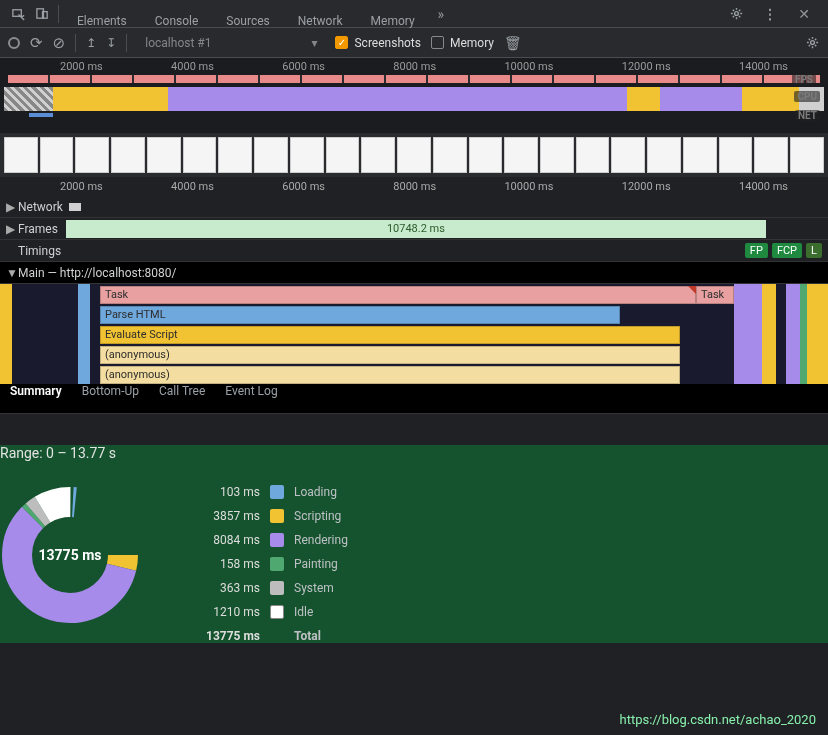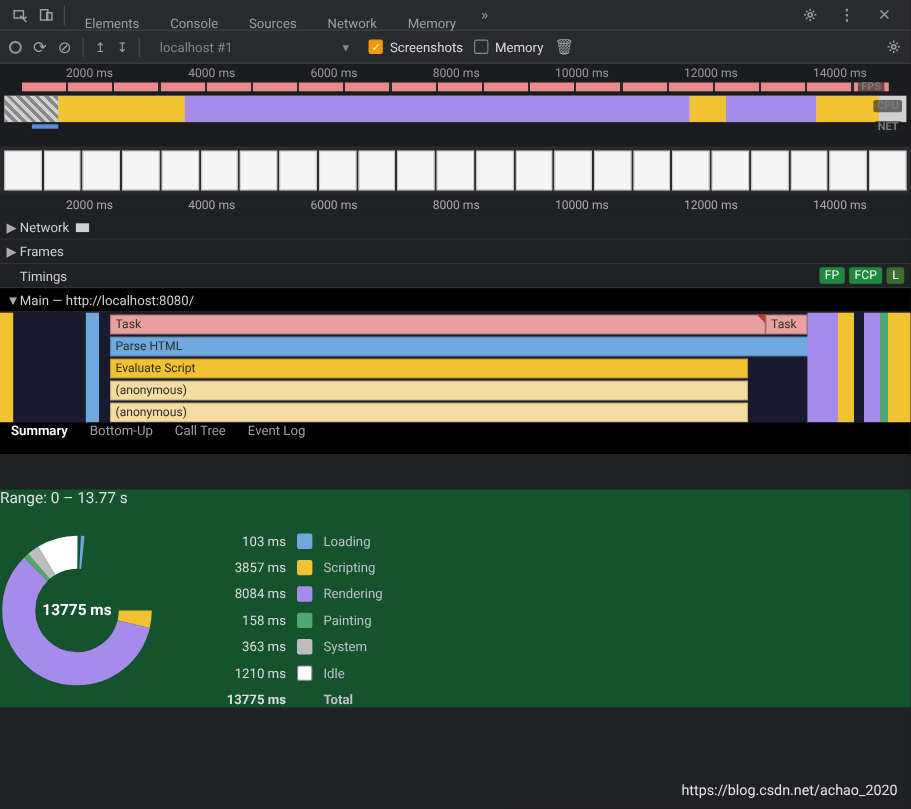--- a/index.html
+++ b/index.html
@@ -250,21 +250,21 @@
 }
 .sw {
   width: 14px;
   height: 14px;
   border-radius: 2px;
 }
 .watermark {
   position: absolute;
   bottom: 8px;
   right: 12px;
-  color: #e5e5e5;
+  color: #86efac;
   font-size: 13px;
 }
 svg { display: block; }
 </style>
 </head>
 <body>
 
 <div class="top-tabs">
   <span class="icon-btn">
     <svg width="15" height="15" viewBox="0 0 16 16">
@@ -339,21 +339,21 @@
 <div class="overview">
   <div class="ruler">
     <span>2000 ms</span>
     <span>4000 ms</span>
     <span>6000 ms</span>
     <span>8000 ms</span>
     <span>10000 ms</span>
     <span>12000 ms</span>
     <span>14000 ms</span>
   </div>
-  <div style="height:8px;margin:0 20px;background:repeating-linear-gradient(90deg,#e88a8a 0 40px,#2a2b2e 40px 42px);position:relative">
+  <div style="height:8px;margin:0 8px;background:repeating-linear-gradient(90deg,#e88a8a 0 40px,#2a2b2e 40px 42px);position:relative">
     <span class="strip-label" style="top:-1px">FPS</span>
   </div>
   <div class="cpu-strip">
     <div class="fill" style="left:0;width:6%;background:repeating-linear-gradient(45deg,#888 0 3px,#d0d0d0 3px 6px)"></div>
     <div class="fill" style="left:6%;width:14%;background:#f1c232"></div>
     <div class="fill" style="left:20%;width:56%;background:#a78bea"></div>
     <div class="fill" style="left:76%;width:4%;background:#f1c232"></div>
     <div class="fill" style="left:80%;width:10%;background:#a78bea"></div>
     <div class="fill" style="left:90%;width:7%;background:#f1c232"></div>
     <span class="strip-label" style="top:4px">CPU</span>
@@ -401,20 +401,23 @@
 </div>
 
 <div class="section-row">
   <span class="arrow">▶</span>
   <span>Network</span>
   <div style="margin-left:6px;width:12px;height:8px;background:#d0d0d0"></div>
 </div>
 <div class="section-row">
   <span class="arrow">▶</span>
   <span>Frames</span>
+  <div class="frames-bar">
+      <span>10748.2 ms</span>
+    </div>
 </div>
 <div class="section-row">
   <span style="width:12px"></span>
   <span>Timings</span>
   <div class="timings-badges">
     <span class="tbadge">FP</span>
     <span class="tbadge">FCP</span>
     <span class="tbadge" style="background:#3a6d2e">L</span>
   </div>
 </div>
@@ -424,21 +427,21 @@
 </div>
 
 <div class="main-flame">
   <div style="position:absolute;left:0;top:0;width:12px;height:100%;background:#f1c232"></div>
   <div style="position:absolute;left:78px;top:0;width:12px;height:100%;background:#6fa8dc"></div>
   <div class="flame-row" style="top:2px;width:596px;background:#e8a0a0">
     <span>Task</span>
     <span style="position:absolute;top:-1px;right:-1px;width:0;height:0;border-left:8px solid transparent;border-top:8px solid #c0392b"></span>
   </div>
   <div class="flame-row" style="top:2px;left:696px;width:38px;background:#e8a0a0"><span>Task</span></div>
-  <div class="flame-row" style="top:22px;width:675px;background:#6fa8dc"><span>Parse HTML</span></div>
+  <div class="flame-row" style="top:22px;width:520px;background:#6fa8dc"><span>Parse HTML</span></div>
   <div class="flame-row" style="top:42px;width:580px;background:#f1c232"><span>Evaluate Script</span></div>
   <div class="flame-row" style="top:62px;width:580px;background:#f4dda0"><span>(anonymous)</span></div>
   <div class="flame-row" style="top:82px;width:580px;background:#f4dda0"><span>(anonymous)</span></div>
   <div style="position:absolute;right:0;top:0;width:94px;height:100%;background:linear-gradient(90deg,#a78bea 0 30%,#f1c232 30% 45%,#1a1a2e 45% 55%,#a78bea 55% 70%,#4fa86f 70% 78%,#f1c232 78% 100%)"></div>
 </div>
 
 <div class="bottom-tabs">
   <span class="btab active">Summary</span>
   <span class="btab">Bottom-Up</span>
   <span class="btab">Call Tree</span>

